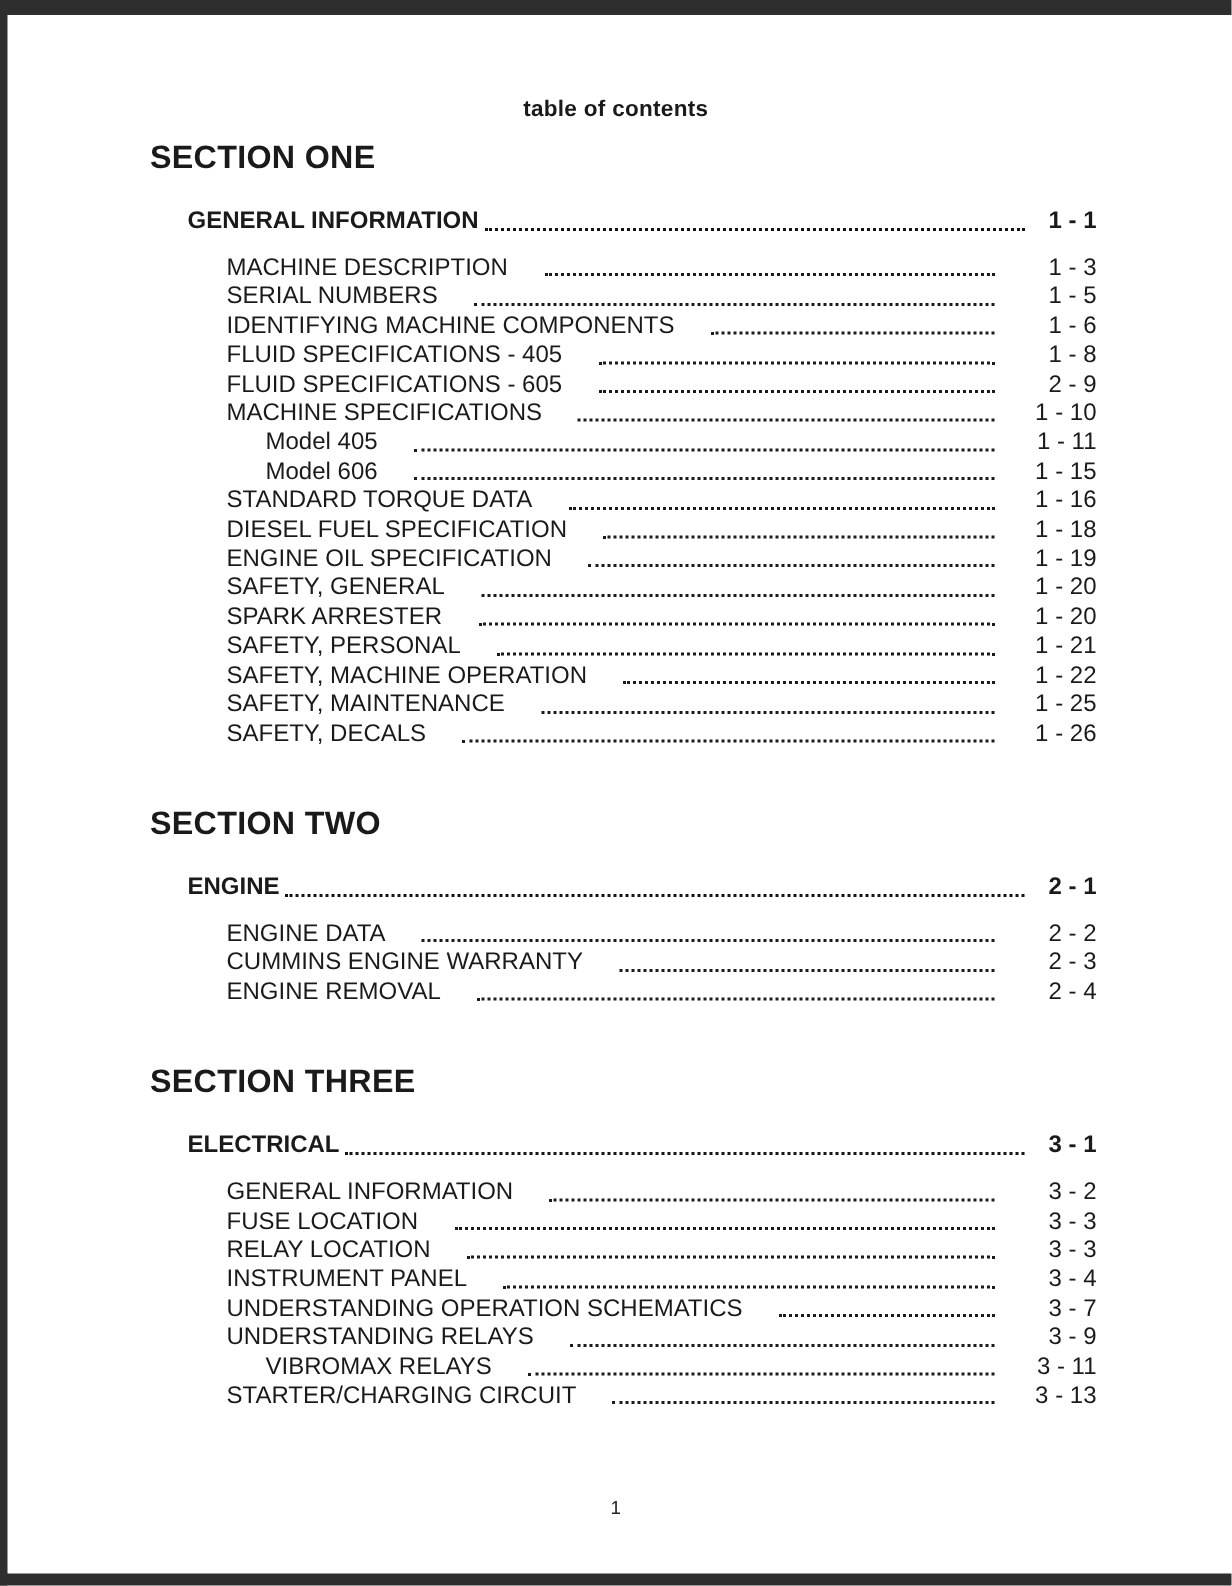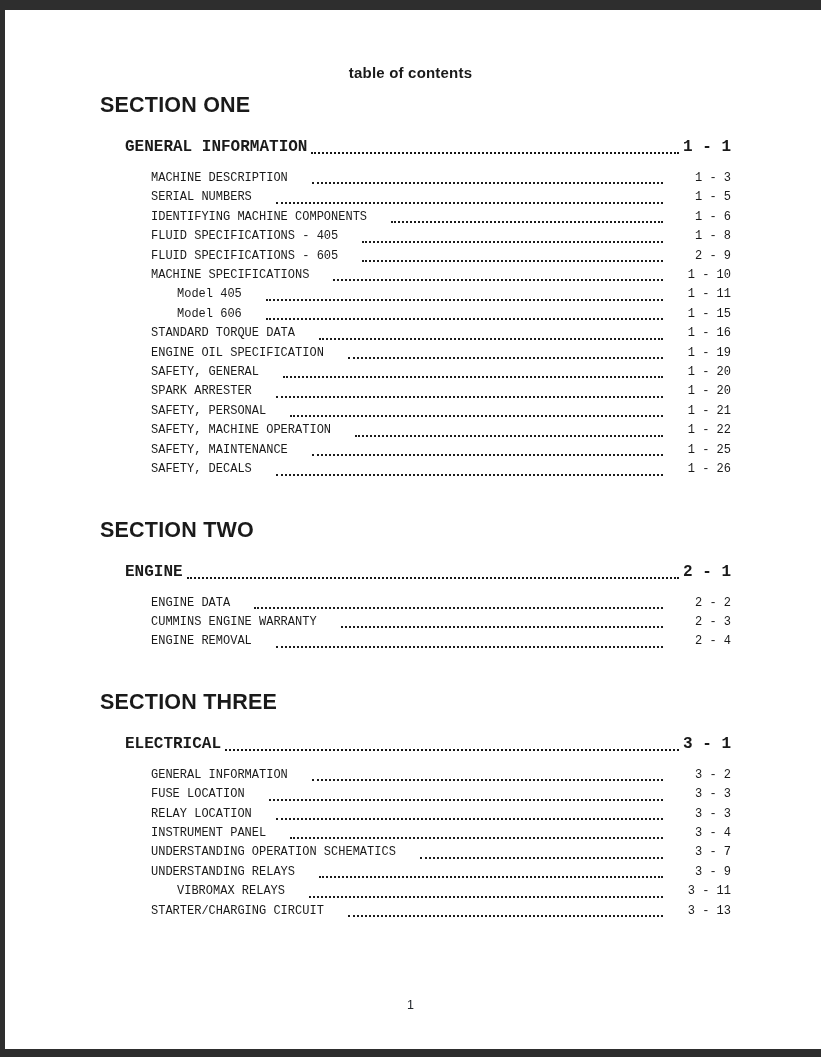--- a/index.html
+++ b/index.html
@@ -28,34 +28,34 @@
 
   .section { margin: 0; }
   .section + .section { margin-top: 38px; }
 
   .section-heading {
     font-size: 21.5px; font-weight: bold;
     line-height: 24px; letter-spacing: 0.2px;
     margin: 0;
   }
 
-  .row { display: flex; align-items: baseline; white-space: nowrap; font-family: Liberation Mono, monospace; }
+  .row { display: flex; align-items: baseline; white-space: nowrap; }
 
   .chapter-row {
     margin-top: 20px;
     padding-left: 25px;
     font-size: 16px; font-weight: bold;
     line-height: 21px;
   }
 
   .entries { margin-top: 11px; }
 
   .entry {
     padding-left: 51px;
-    font-size: 12px;
+    font-size: 16px;
     line-height: 19.4px;
     gap: 20px;
   }
   .entry.lvl2 { padding-left: 77px; }
 
   .t { flex: 0 0 auto; }
   .dots {
     flex: 1 1 auto;
     margin: 0 4px 4px 4px;
     border-bottom: 2px dotted #1b1b1b;
@@ -128,20 +128,25 @@
         <span class="t">Model 606</span>
         <span class="dots"></span>
         <span class="p">1 - 15</span>
       </div>
       <div class="row entry">
         <span class="t">STANDARD TORQUE DATA</span>
         <span class="dots"></span>
         <span class="p">1 - 16</span>
       </div>
       <div class="row entry">
+        <span class="t">DIESEL FUEL SPECIFICATION</span>
+        <span class="dots"></span>
+        <span class="p">1 - 18</span>
+      </div>
+      <div class="row entry">
         <span class="t">ENGINE OIL SPECIFICATION</span>
         <span class="dots"></span>
         <span class="p">1 - 19</span>
       </div>
       <div class="row entry">
         <span class="t">SAFETY, GENERAL</span>
         <span class="dots"></span>
         <span class="p">1 - 20</span>
       </div>
       <div class="row entry">

